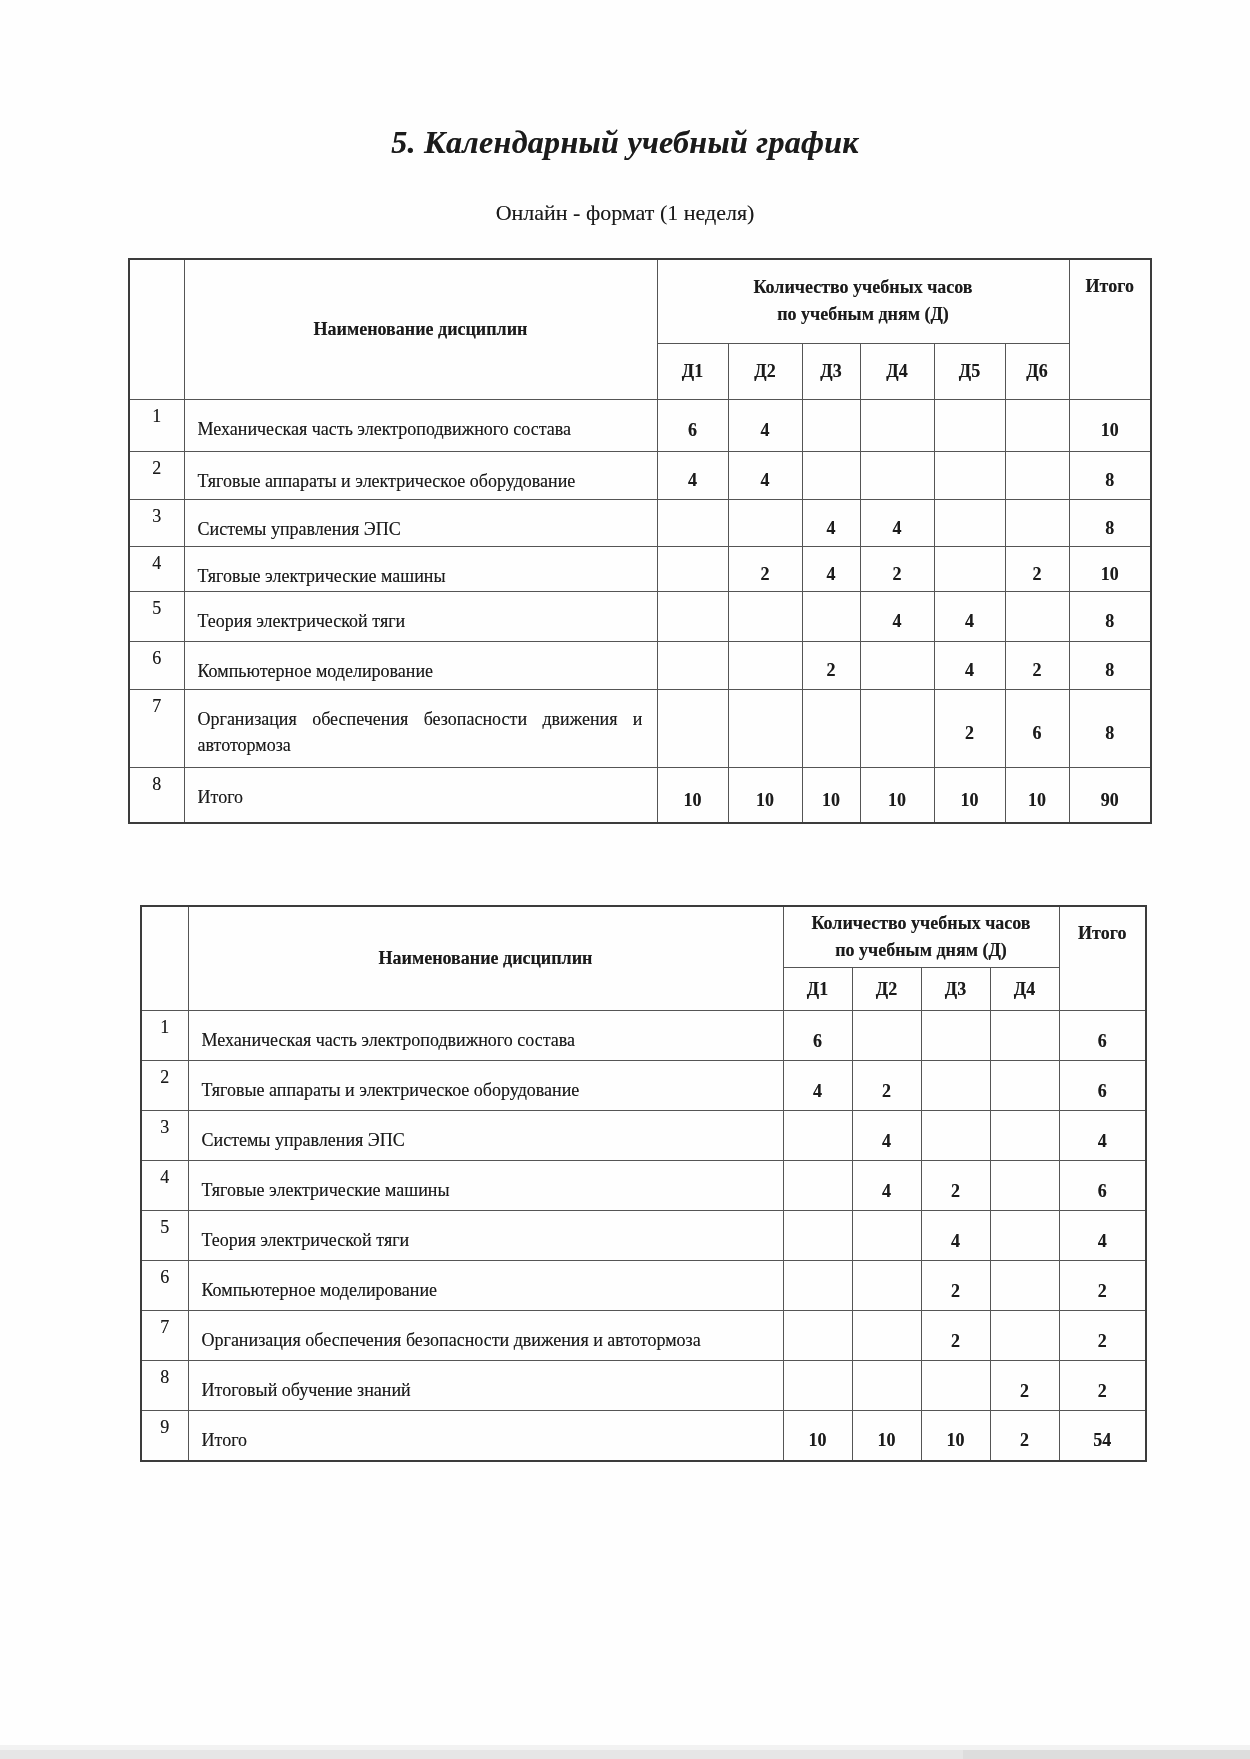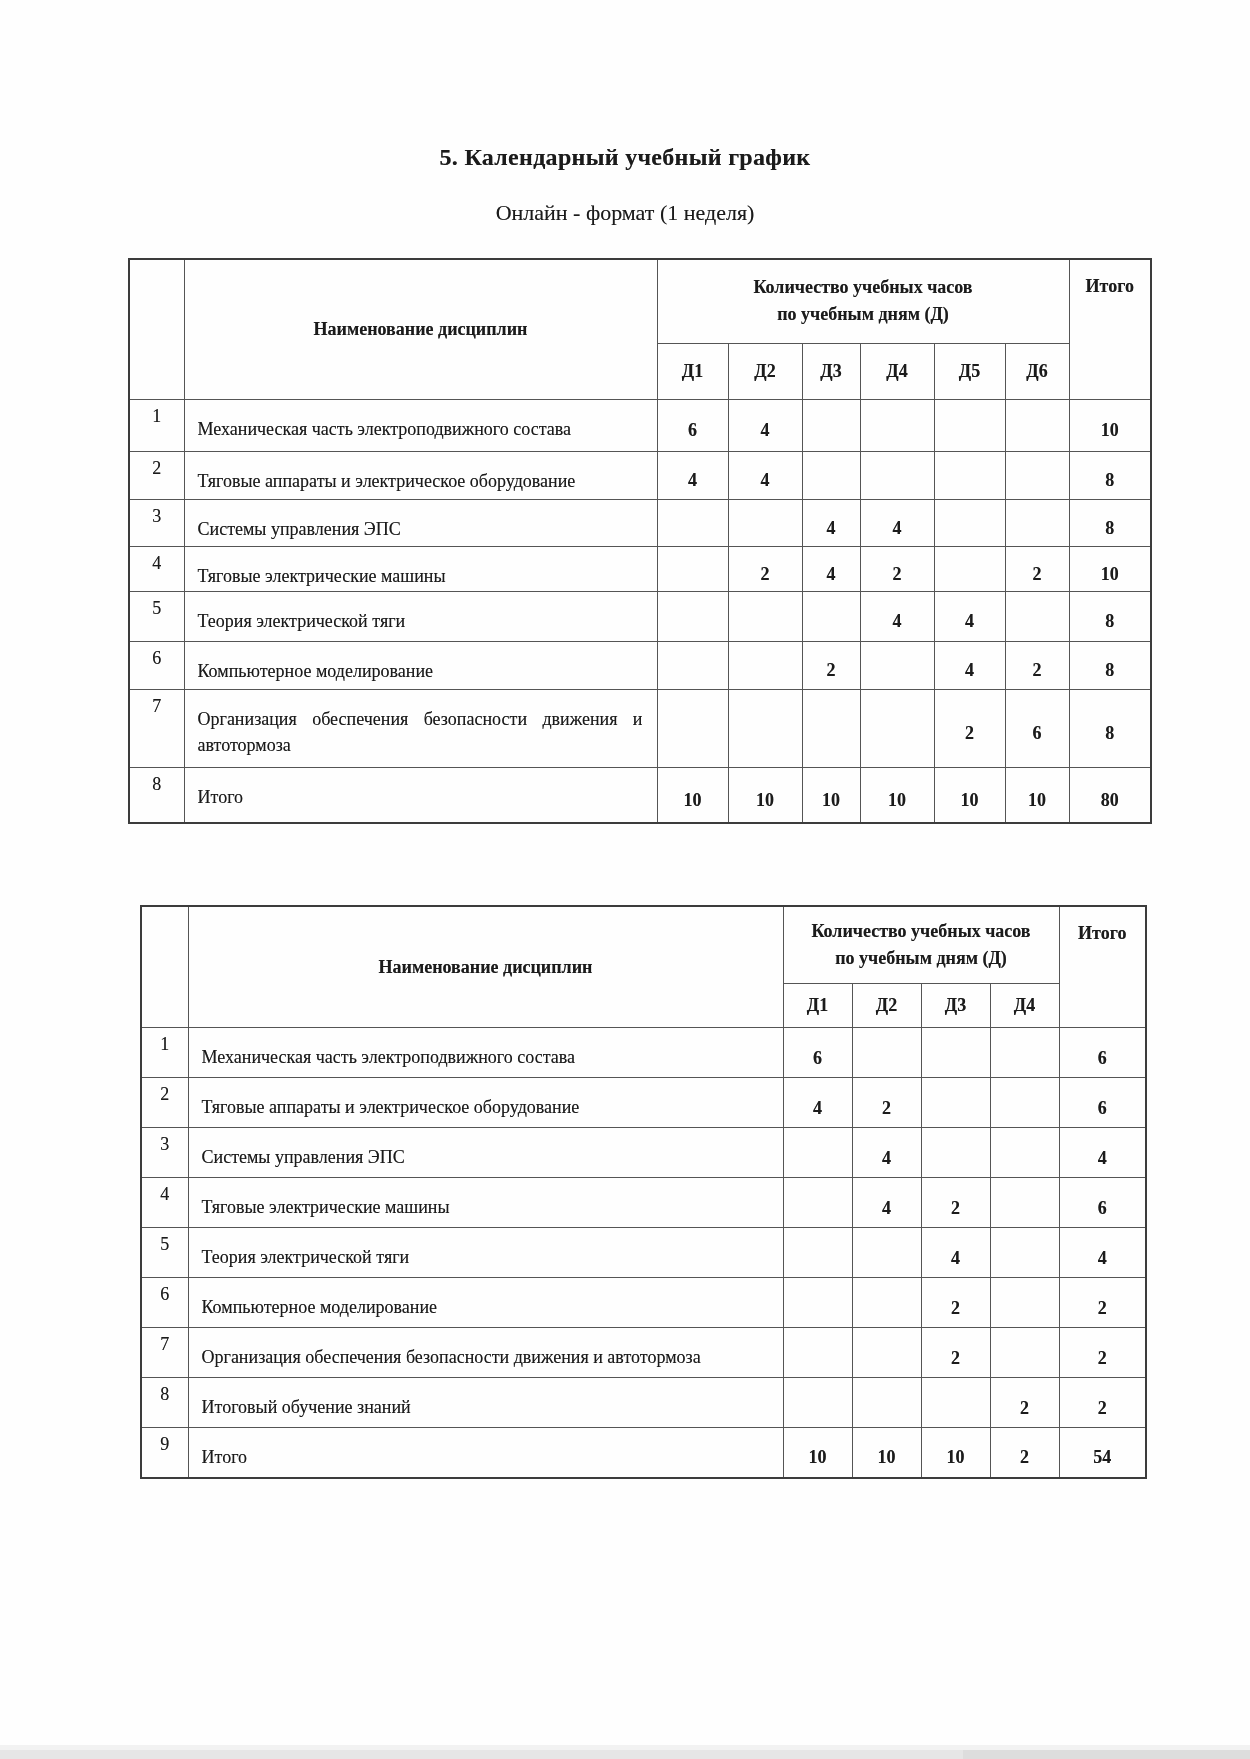--- a/index.html
+++ b/index.html
@@ -1,44 +1,45 @@
 <!DOCTYPE html>
 <html><head>
 <meta charset="utf-8">
 <style>
   html,body{margin:0;padding:0;background:#ffffff;}
   .page{
     position:relative;width:1250px;height:1759px;background:#fefefe;
     font-family:"Liberation Serif", serif;color:#1b1b1b;overflow:hidden;
   }
   .doc-title{
-    position:absolute;top:144px;left:0;width:100%;text-align:center;
-    font-size:24px;font-weight:bold;letter-spacing:.3px;
+    position:absolute;top:124px;left:0;width:100%;text-align:center;
+    font-size:32px;font-weight:bold;letter-spacing:.3px;
     text-shadow:0 0 .6px rgba(25,25,25,.55);
+    font-style:italic;
   }
   .tbl-subtitle{
     position:absolute;left:0;width:100%;text-align:center;font-size:22px;
     text-shadow:0 0 .5px rgba(25,25,25,.45);
   }
   #subtitle-0{top:200px;}
   #subtitle-1{top:842px;}
 
   table.sched{
     position:absolute;border-collapse:collapse;table-layout:fixed;
     border:2.5px solid #3c3c3c;
   }
   #table-0{left:128px;top:258px;width:1022px;}
   #table-1{left:140px;top:905px;width:1005px;}
 
   table.sched th, table.sched td{
     border:1.6px solid #555;
     text-shadow:0 0 .5px rgba(25,25,25,.5);
     overflow:hidden;
   }
-  th{font-weight:bold;font-size:18px;vertical-align:middle;text-align:center;padding:11px;}
+  th{font-weight:bold;font-size:18px;vertical-align:middle;text-align:center;padding:3px;}
   .h-group{line-height:1.5;}
   .h-total{vertical-align:top;padding-top:16px;}
   .h-name{vertical-align:middle;}
   #table-0 thead tr:nth-child(1){height:84px;}
   #table-0 thead tr:nth-child(2){height:56px;}
   #table-1 thead tr:nth-child(1){height:57px;}
   #table-1 thead tr:nth-child(2){height:43px;}
 
   
   #table-0 tbody tr{height:52px;}
@@ -180,21 +181,21 @@
         </tr>
         <tr>
           <td class="c-num">8</td>
           <td class="c-name">Итого</td>
           <td class="cell-val">10</td>
           <td class="cell-val">10</td>
           <td class="cell-val">10</td>
           <td class="cell-val">10</td>
           <td class="cell-val">10</td>
           <td class="cell-val">10</td>
-          <td class="cell-val">80</td>
+          <td class="cell-val">90</td>
         </tr>
       </tbody>
   </table>
 
 
   <table class="sched" id="table-1">
     <colgroup>
       <col style="width:47px">
         <col style="width:595px">
       <col style="width:69px">

